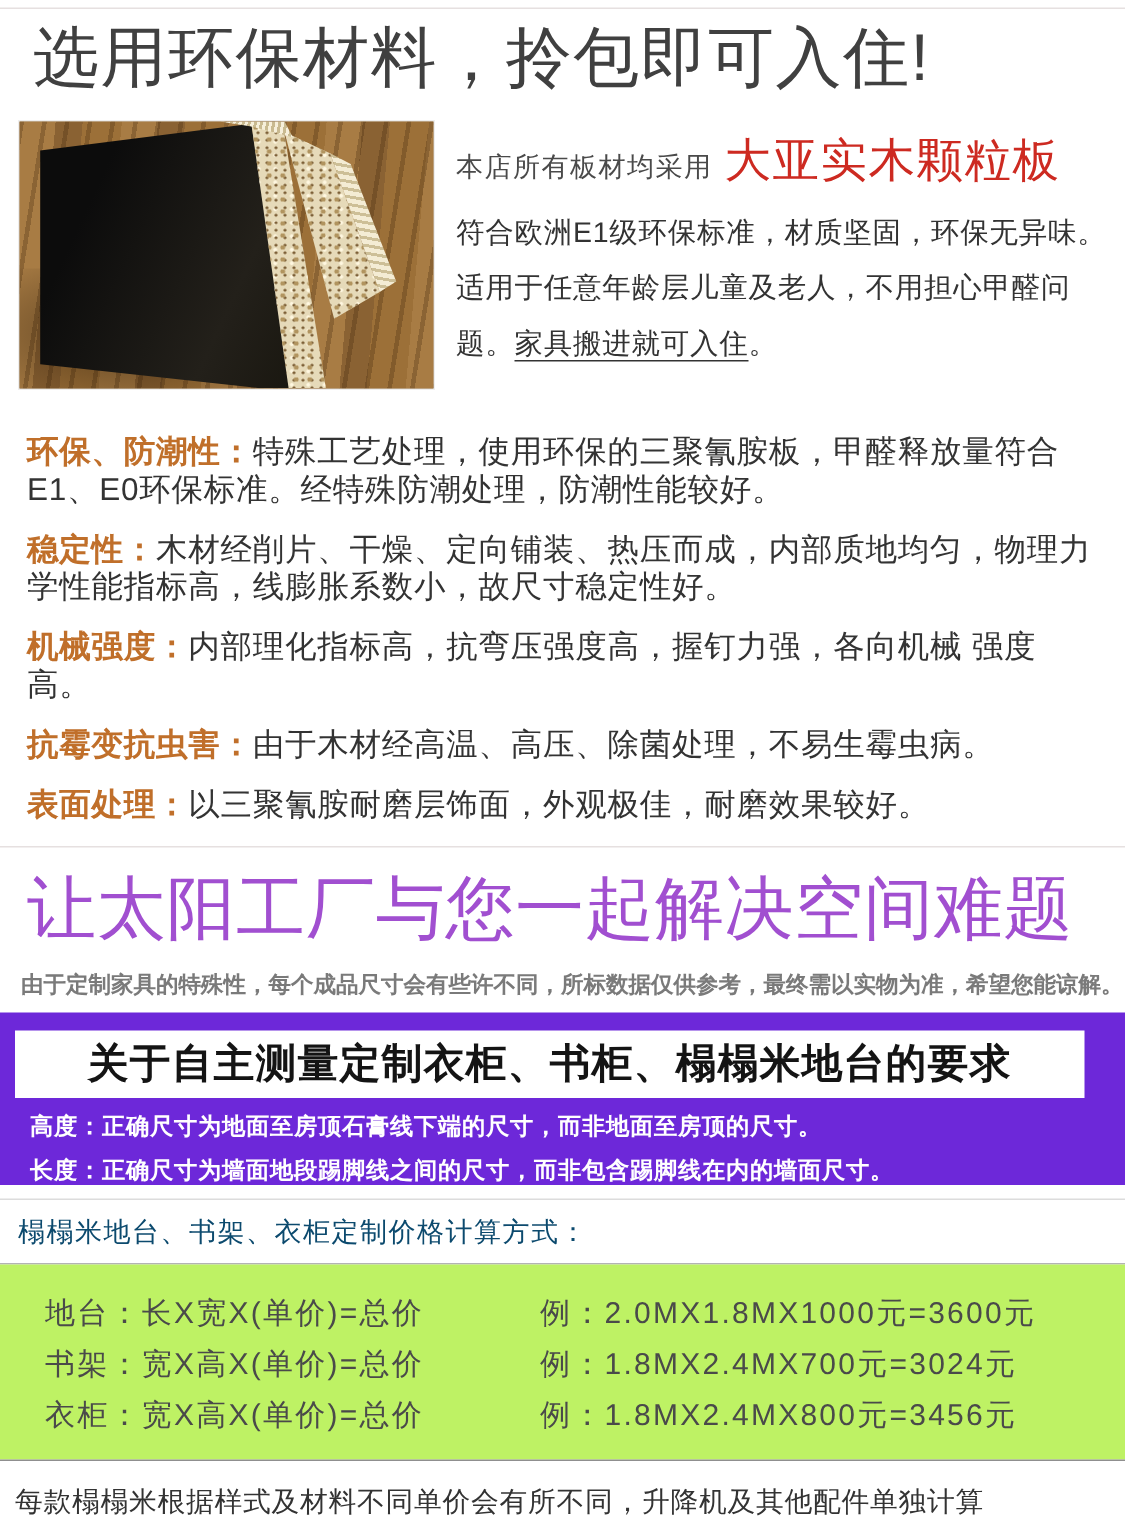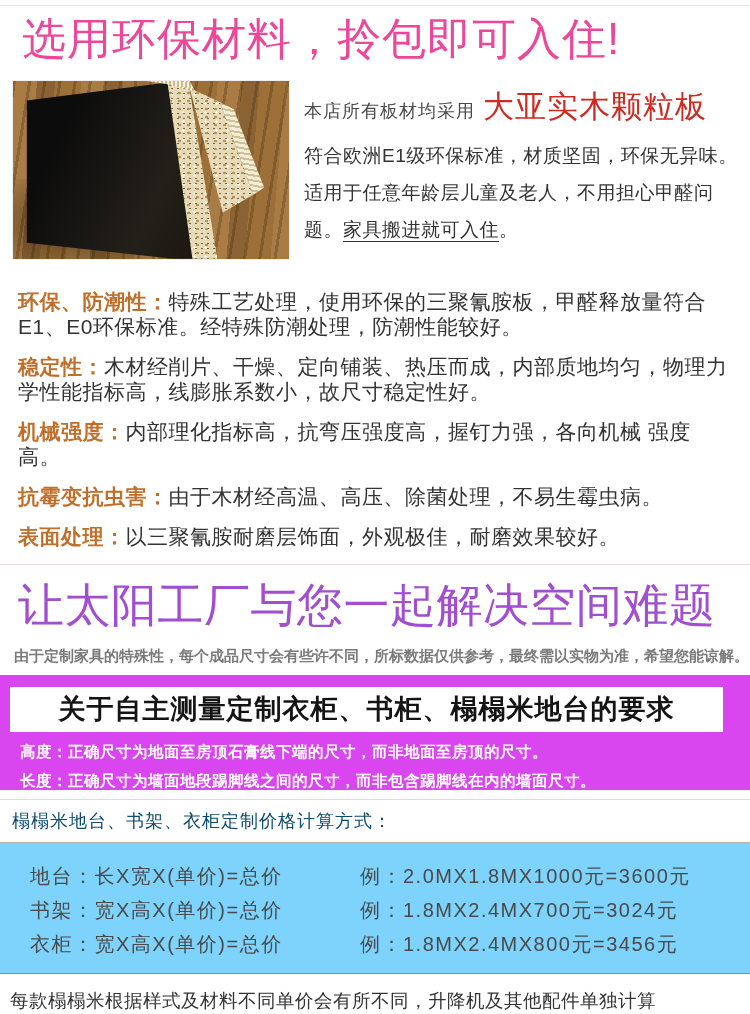--- a/index.html
+++ b/index.html
@@ -1,20 +1,20 @@
 <!DOCTYPE html>
 <html><head>
 <meta charset="utf-8">
 <style>
   html,body{margin:0;padding:0;background:#fff;}
   body{width:750px;font-family:"Liberation Sans","DejaVu Sans",sans-serif;color:#333;}
   .top-line{border-top:1px solid #e6e0e0;margin-top:5px;}
 
   .main-title{margin:7px 0 10px;padding-left:22px;font-size:44px;font-weight:normal;
-              color:#ec4899;letter-spacing:1px;line-height:1.2;}
+              color:#404040;letter-spacing:1px;line-height:1.2;}
 
   
   .intro{display:flex;padding:4px 0 10px 12px;margin-top:2px;}
   .photo{position:relative;width:276px;height:178px;flex:0 0 auto;overflow:hidden;
          background:#96703f;border:1px solid #eee;}
   .wood{position:absolute;inset:0;
     background:
       repeating-linear-gradient(99deg, rgba(62,36,10,.28) 0 3px, rgba(0,0,0,0) 3px 15px),
       repeating-linear-gradient(95deg, #a87c44 0 24px, #8a6233 24px 42px, #9c7038 42px 68px);}
   .board-shadow{position:absolute;left:-6%;top:55%;width:80%;height:60%;
@@ -50,33 +50,33 @@
 
   .divider{border-top:1px solid #e6e0e0;margin-top:2px;}
 
   .slogan{margin:14px 0 0;padding-left:18px;font-size:46px;font-weight:normal;
           color:#a14fd0;letter-spacing:0.5px;line-height:1.15;}
 
   .disclaimer{font-size:15px;font-weight:bold;color:#7a7a7a;padding-left:14px;
               margin-top:15px;letter-spacing:0;}
 
   
-  .banner{background:#d946ef;margin-top:9px;padding:12px 0 0 10px;}
+  .banner{background:#6d28d9;margin-top:9px;padding:12px 0 0 10px;}
   .banner-titlebox{background:#fff;margin-right:27px;height:45px;display:flex;
                    align-items:center;justify-content:center;}
   .banner-title{font-size:27px;font-weight:bold;color:#141414;letter-spacing:1px;}
   .banner-line{color:#fff;font-weight:bold;font-size:15.5px;margin:11px 0 0 10px;
                letter-spacing:0.5px;line-height:18px;}
   .banner .banner-line:last-child{margin-bottom:6px;}
 
   
   .price-line1{border-top:1px solid #dcdcdc;margin-top:9px;}
   .price-title{font-size:18px;color:#0c4a6e;padding:9px 0 9px 12px;letter-spacing:1px;}
   .price-line2{border-top:1px solid #b3b3b3;}
-  .price-table{background:#7dd3fc;padding:16px 0 12px;}
+  .price-table{background:#bef264;padding:16px 0 12px;}
   .price-row{display:flex;font-size:20px;color:#4a4a4a;line-height:34px;letter-spacing:1.5px;}
   .price-formula{padding-left:30px;width:330px;}
   .price-bottom{border-top:1px solid #8f8f8f;}
 
   .notes{padding:12px 10px 28px;}
   .note-big{font-size:18.5px;color:#333;margin:2px 0 9px;letter-spacing:0.5px;font-family:Liberation Mono, monospace;}
   .note-small{font-size:15.5px;color:#3d3d3d;margin:0 0 7px;letter-spacing:0.5px;line-height:20px;}
 </style>
 </head>
 <body>

